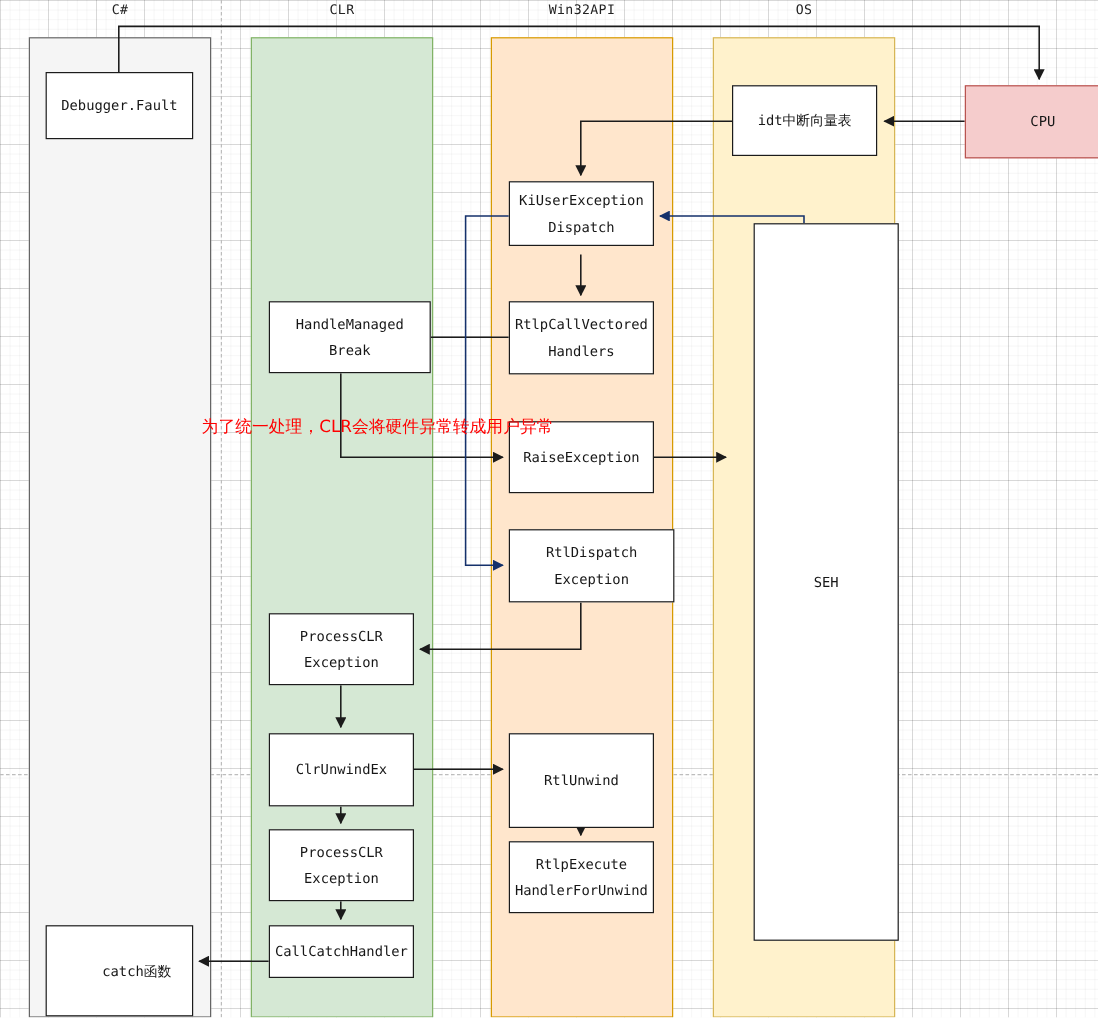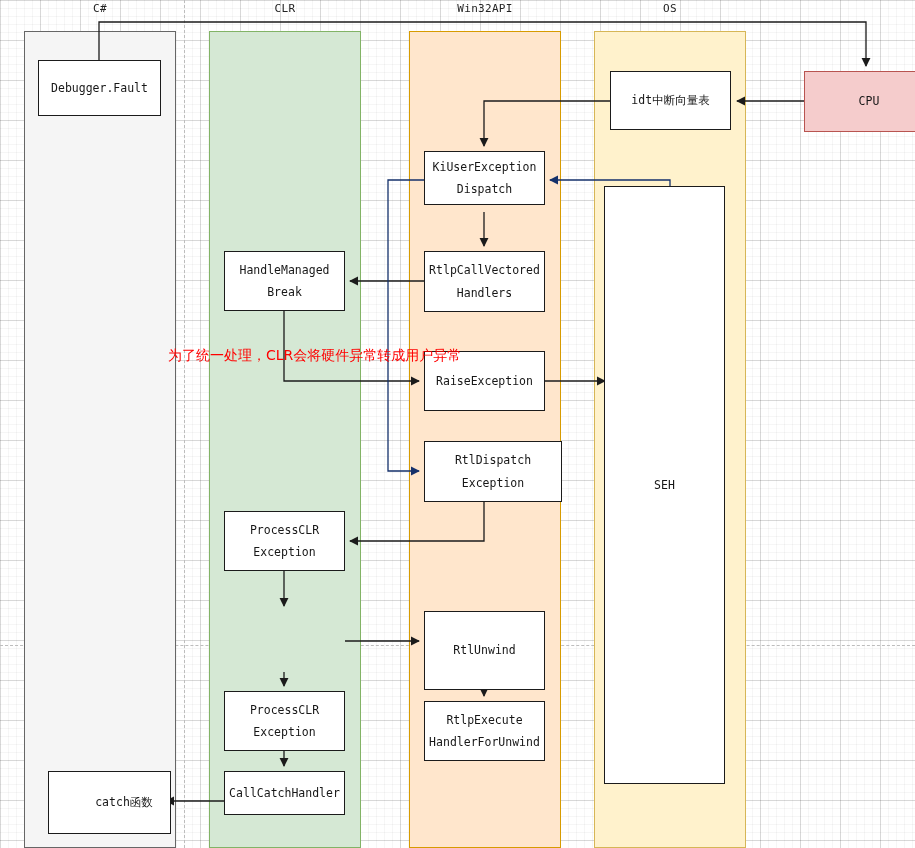--- a/index.html
+++ b/index.html
@@ -159,25 +159,25 @@
 
   <div class="node cpu" style="left:804px; top:71px; width:130px; height:61px;">
     <span class="ln">CPU</span>
   </div>
 
   <div class="node two-line" style="left:424px; top:151px; width:121px; height:54px;">
     <span class="ln">KiUserException</span>
     <span class="ln">Dispatch</span>
   </div>
 
-  <div class="node seh" style="left:604px; top:186px; width:121px; height:598px;">
+  <div class="node seh" style="left:628px; top:186px; width:121px; height:598px;">
     <span class="ln">SEH</span>
   </div>
 
-  <div class="node two-line" style="left:224px; top:251px; width:121px; height:60px;">
+  <div class="node two-line" style="left:224px; top:251px; width:135px; height:60px;">
     <span class="ln">HandleManaged</span>
     <span class="ln">Break</span>
   </div>
 
   <div class="node two-line" style="left:424px; top:251px; width:121px; height:61px;">
     <span class="ln">RtlpCallVectored</span>
     <span class="ln">Handlers</span>
   </div>
 
   <div class="node" style="left:424px; top:351px; width:121px; height:60px;">
@@ -187,36 +187,39 @@
   <div class="node two-line" style="left:424px; top:441px; width:138px; height:61px;">
     <span class="ln">RtlDispatch</span>
     <span class="ln">Exception</span>
   </div>
 
   <div class="node two-line" style="left:224px; top:511px; width:121px; height:60px;">
     <span class="ln">ProcessCLR</span>
     <span class="ln">Exception</span>
   </div>
 
+  <div class="node" style="left:224px; top:611px; width:121px; height:61px;">
+    <span class="ln">ClrUnwindEx</span>
+  </div>
 
   <div class="node" style="left:424px; top:611px; width:121px; height:79px;">
     <span class="ln">RtlUnwind</span>
   </div>
 
   <div class="node two-line" style="left:224px; top:691px; width:121px; height:60px;">
     <span class="ln">ProcessCLR</span>
     <span class="ln">Exception</span>
   </div>
 
   <div class="node two-line" style="left:424px; top:701px; width:121px; height:60px;">
     <span class="ln">RtlpExecute</span>
     <span class="ln">HandlerForUnwind</span>
   </div>
 
-  <div class="node" style="left:48px; top:771px; width:123px; height:63px;padding-left:29px;">
+  <div class="node" style="left:38px; top:771px; width:123px; height:76px;padding-left:29px;">
     <span class="ln">catch函数</span>
   </div>
 
   <div class="node" style="left:224px; top:771px; width:121px; height:44px;">
     <span class="ln">CallCatchHandler</span>
   </div>
 
   <div class="annotation" style="left:168px; top:347px;">为了统一处理，CLR会将硬件异常转成用户异常</div>
 
 </div>

